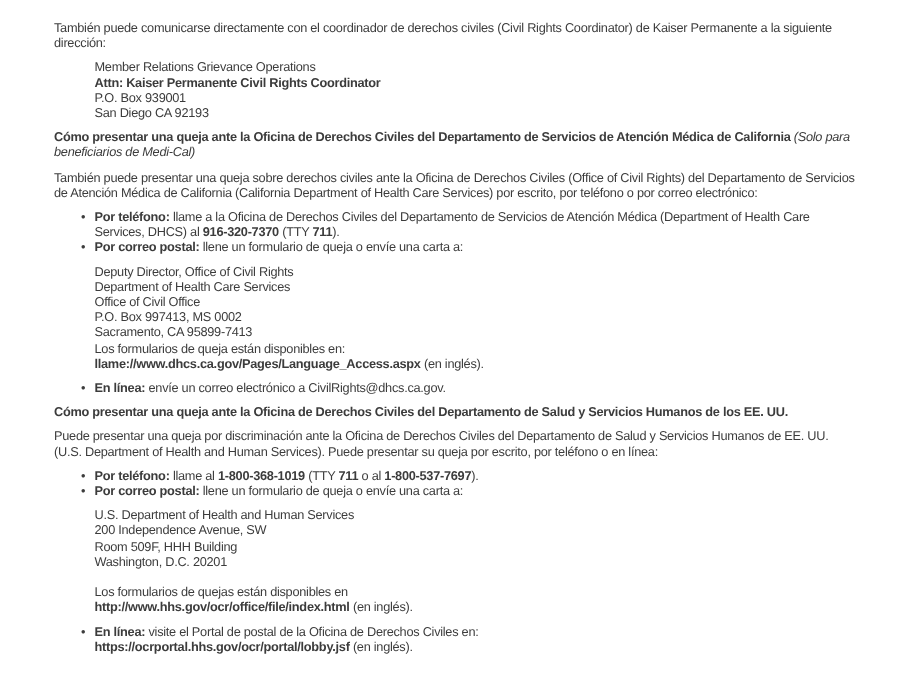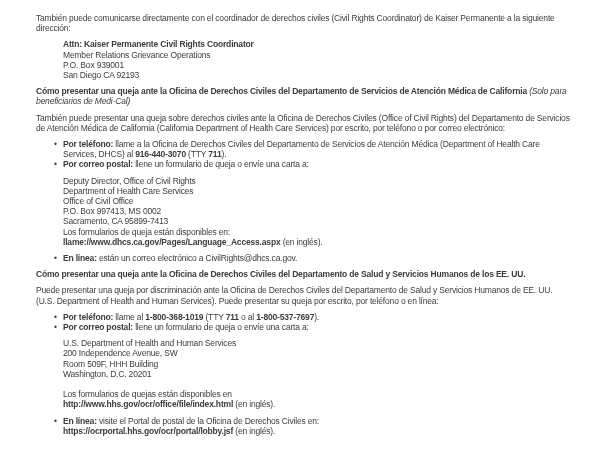--- a/index.html
+++ b/index.html
@@ -51,42 +51,42 @@
   .i { font-style: italic; }
   .line.blank { height: 10.2px; }
 </style>
 </head>
 <body>
 
 <div class="page">
   <div class="content" id="doc-content" style="color: rgb(60, 60, 60);">
       <div class="paragraph"><span>También puede comunicarse directamente con el coordinador de derechos civiles (Civil Rights Coordinator) de Kaiser Permanente a la siguiente dirección:</span></div>
       <div class="address">
+        <div class="line"><span>Member Relations Grievance Operations</span></div>
         <div class="line"><span class="b">Attn: Kaiser Permanente Civil Rights Coordinator</span></div>
-        <div class="line"><span>Member Relations Grievance Operations</span></div>
         <div class="line"><span>P.O. Box 939001</span></div>
         <div class="line"><span>San Diego CA 92193</span></div>
       </div>
       <div class="heading"><span class="b">Cómo presentar una queja ante la Oficina de Derechos Civiles del Departamento de Servicios de Atención Médica de California </span><span class="i">(Solo para beneficiarios de Medi-Cal)</span></div>
       <div class="paragraph"><span>También puede presentar una queja sobre derechos civiles ante la Oficina de Derechos Civiles (Office of Civil Rights) del Departamento de Servicios de Atención Médica de California (California Department of Health Care Services) por escrito, por teléfono o por correo electrónico:</span></div>
       <ul class="bullets">
-        <li><span class="b">Por teléfono:</span><span> llame a la Oficina de Derechos Civiles del Departamento de Servicios de Atención Médica (Department of Health Care Services, DHCS) al </span><span class="b">916-440-3070</span><span> (TTY </span><span class="b">711</span><span>).</span></li>
+        <li><span class="b">Por teléfono:</span><span> llame a la Oficina de Derechos Civiles del Departamento de Servicios de Atención Médica (Department of Health Care Services, DHCS) al </span><span class="b">916-320-7370</span><span> (TTY </span><span class="b">711</span><span>).</span></li>
         <li><span class="b">Por correo postal:</span><span> llene un formulario de queja o envíe una carta a:</span></li>
       </ul>
       <div class="address">
         <div class="line"><span>Deputy Director, Office of Civil Rights</span></div>
         <div class="line"><span>Department of Health Care Services</span></div>
         <div class="line"><span>Office of Civil Office</span></div>
         <div class="line"><span>P.O. Box 997413, MS 0002</span></div>
         <div class="line"><span>Sacramento, CA 95899-7413</span></div>
         <div class="line"><span>Los formularios de queja están disponibles en:</span></div>
         <div class="line"><span class="b">llame://www.dhcs.ca.gov/Pages/Language_Access.aspx</span><span> (en inglés).</span></div>
       </div>
       <ul class="bullets">
-        <li><span class="b">En línea:</span><span> están un correo electrónico a </span><span>CivilRights@dhcs.ca.gov</span><span>.</span></li>
+        <li><span class="b">En línea:</span><span> envíe un correo electrónico a </span><span>CivilRights@dhcs.ca.gov</span><span>.</span></li>
       </ul>
       <div class="heading"><span class="b">Cómo presentar una queja ante la Oficina de Derechos Civiles del Departamento de Salud y Servicios Humanos de los EE. UU.</span></div>
       <div class="paragraph"><span>Puede presentar una queja por discriminación ante la Oficina de Derechos Civiles del Departamento de Salud y Servicios Humanos de EE. UU. (U.S. Department of Health and Human Services). Puede presentar su queja por escrito, por teléfono o en línea:</span></div>
       <ul class="bullets">
         <li><span class="b">Por teléfono:</span><span> llame al </span><span class="b">1-800-368-1019</span><span> (TTY </span><span class="b">711</span><span> o al </span><span class="b">1-800-537-7697</span><span>).</span></li>
         <li><span class="b">Por correo postal:</span><span> llene un formulario de queja o envíe una carta a:</span></li>
       </ul>
       <div class="address">
         <div class="line"><span>U.S. Department of Health and Human Services</span></div>
         <div class="line"><span>200 Independence Avenue, SW</span></div>

